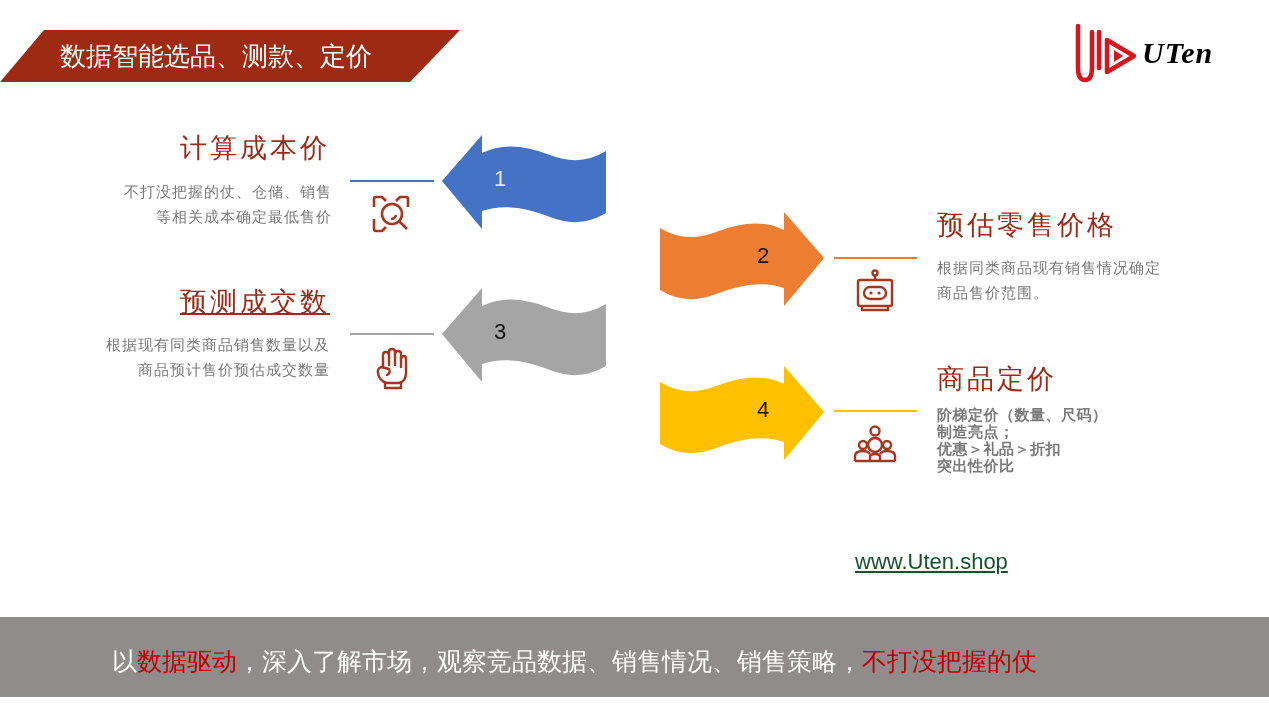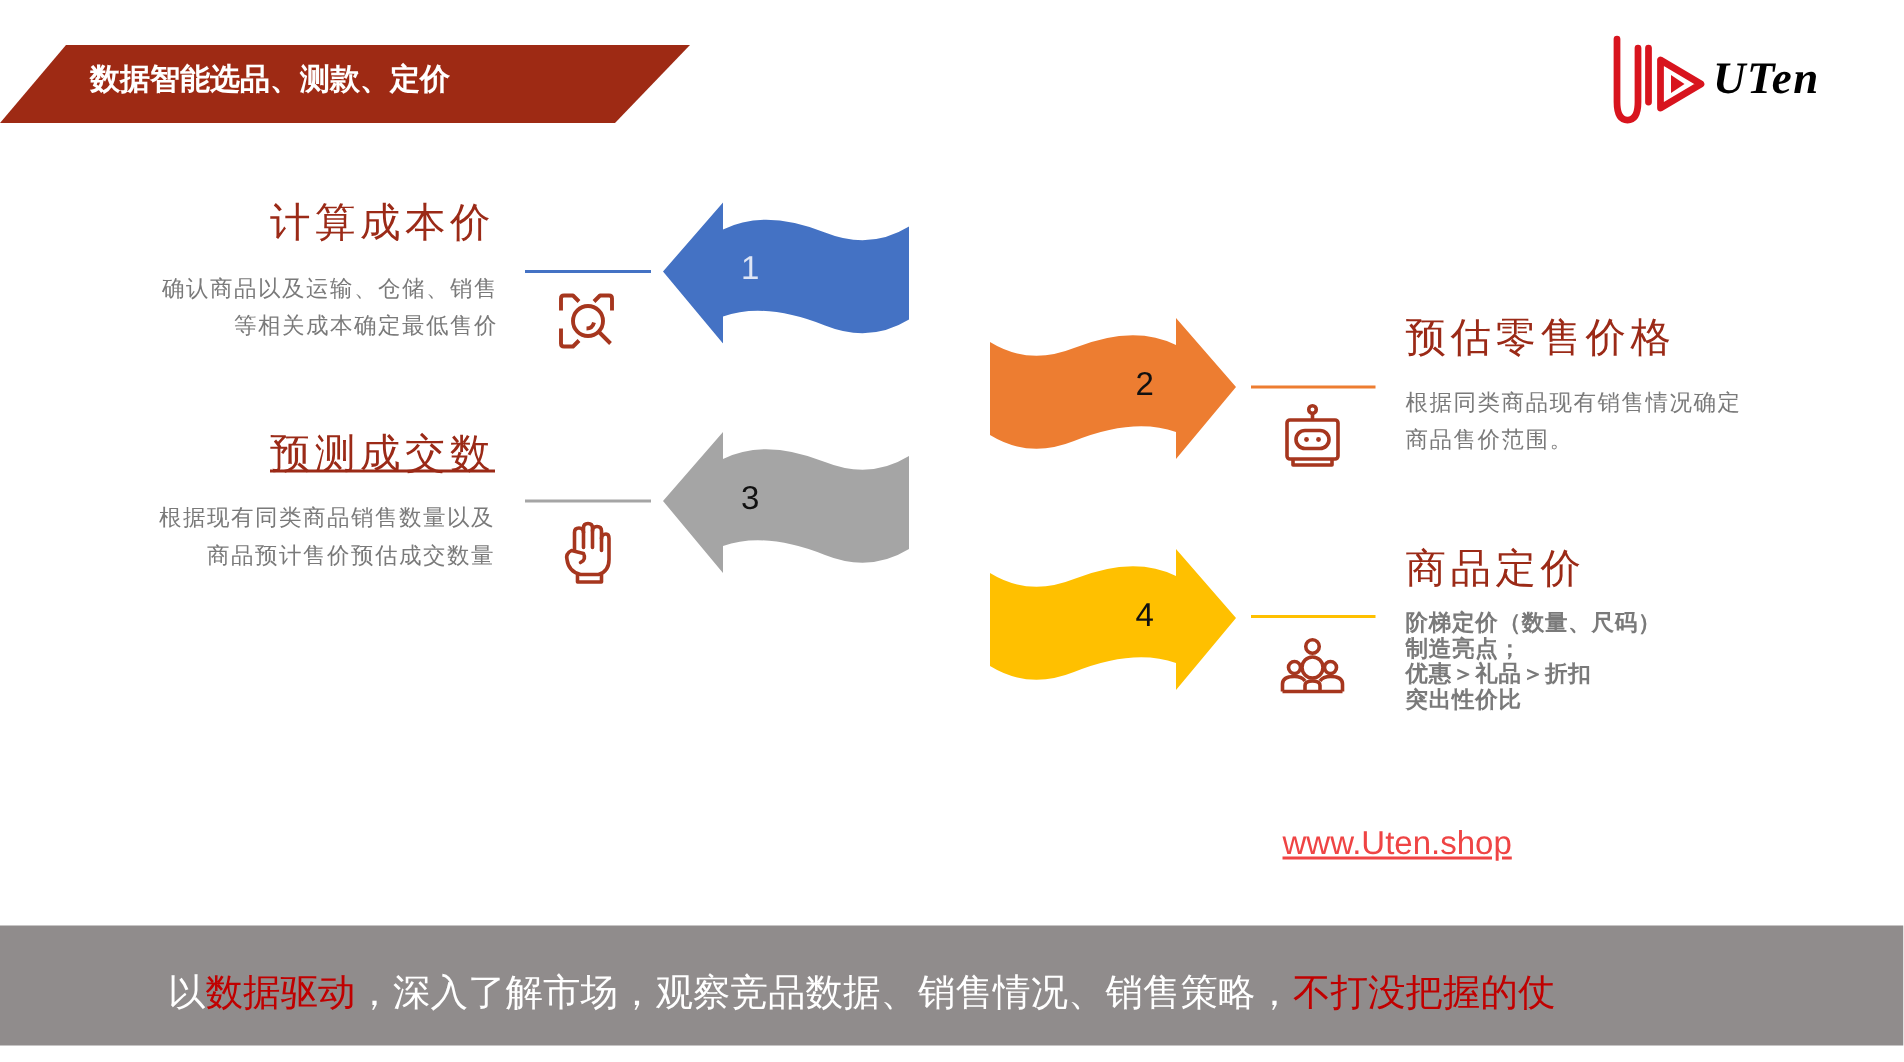--- a/index.html
+++ b/index.html
@@ -1,37 +1,37 @@
 <!DOCTYPE html>
 <html><head>
 <meta charset="utf-8">
 <style>
   * { box-sizing: border-box; margin: 0; padding: 0; }
   html, body { width: 1269px; height: 708px; overflow: hidden; background: #ffffff; }
   body { position: relative; font-family: "DejaVu Sans", "Liberation Sans", sans-serif; }
 
   .title-banner { position: absolute; left: 0; top: 30px; width: 460px; height: 52px; }
   .title-banner svg { position: absolute; left: 0; top: 0; }
-  .title-text { position: absolute; left: 60px; top: 9px; font-size: 20px; font-weight: bold; color: #ffffff; letter-spacing: 0px; white-space: nowrap; }
+  .title-text { position: absolute; left: 60px; top: 9px; font-size: 26px; font-weight: normal; color: #ffffff; letter-spacing: 0px; white-space: nowrap; }
 
   .logo { position: absolute; left: 1072px; top: 22px; width: 170px; height: 62px; }
   .logo-text { position: absolute; left: 70px; top: 14px; font-family: Liberation Serif, serif; font-size: 30px; font-weight: bold; font-style: italic; color: #000000; letter-spacing: 1px; }
 
   .step-title { position: absolute; font-size: 27px; color: #9b2a17; letter-spacing: 3px; white-space: nowrap; }
   .step-desc { position: absolute; font-size: 15px; color: #7a7a7a; line-height: 25px; letter-spacing: 1px; white-space: nowrap; }
   .step-desc.right { text-align: right; }
   .step-desc.tight { line-height: 17px; letter-spacing: 0.5px; }
 
   .hline { position: absolute; height: 2px; }
   .arrow { position: absolute; }
   .num { position: absolute; font-family: "Liberation Sans", sans-serif; font-size: 22px; }
 
   .icon { position: absolute; width: 46px; height: 46px; }
 
-  .url { position: absolute; left: 855px; top: 549px; font-family: "Liberation Sans", sans-serif; font-size: 22px; color: #ef4444; text-decoration: underline; }
+  .url { position: absolute; left: 855px; top: 549px; font-family: "Liberation Sans", sans-serif; font-size: 22px; color: #14532d; text-decoration: underline; }
 
   .footer { position: absolute; left: 0; top: 617px; width: 1269px; height: 80px; background: #908c8c; }
   .footer-text { position: absolute; left: 112px; top: 28px; font-size: 25px; color: #ffffff; white-space: nowrap; letter-spacing: 0px; }
   .footer-text .red { color: #c00000; }
 </style>
 </head>
 <body>
 
 <div class="title-banner">
   <svg width="460" height="52" viewBox="0 0 460 52">
@@ -45,21 +45,21 @@
     <path d="M6 4 V46 Q6 58 13 58 Q20 58 20 46 V10" fill="none" stroke="#d8141e" stroke-width="4.5" stroke-linecap="round"></path>
     <path d="M27 10 V46" fill="none" stroke="#d8141e" stroke-width="4.5" stroke-linecap="round"></path>
     <path d="M35 18 V50 L62 34 Z" fill="none" stroke="#d8141e" stroke-width="4.5" stroke-linejoin="round"></path>
     <path d="M42 28 V40 L51 34 Z" fill="#d8141e"></path>
   </svg>
   <div class="logo-text">UTen</div>
 </div>
 
 <div class="step-title" style="left:180px; top:130px;text-align:center;">计算成本价</div>
 <div class="step-desc right" style="right:937px; top:180px;">
-  <div>确认商品以及运输、仓储、销售</div>
+  <div>不打没把握的仗、仓储、销售</div>
   <div>等相关成本确定最低售价</div>
 </div>
 <div class="hline" style="left:350px; top:180px; width:84px; background:#4472c4;"></div>
 <svg class="icon" style="left:368px; top:191px;" viewBox="0 0 46 46">
   <g fill="none" stroke="#a6361e" stroke-width="2.6" stroke-linejoin="round">
     <path d="M6 16 V8 Q6 6 8 6 H14 L18 10"></path>
     <path d="M40 16 V8 Q40 6 38 6 H32 L28 10"></path>
     <path d="M6 28 V38 Q6 40 8 40 H14 L18 36"></path>
     <circle cx="24" cy="23" r="10"></circle>
     <path d="M28 24 Q27 28 23 28"></path>

